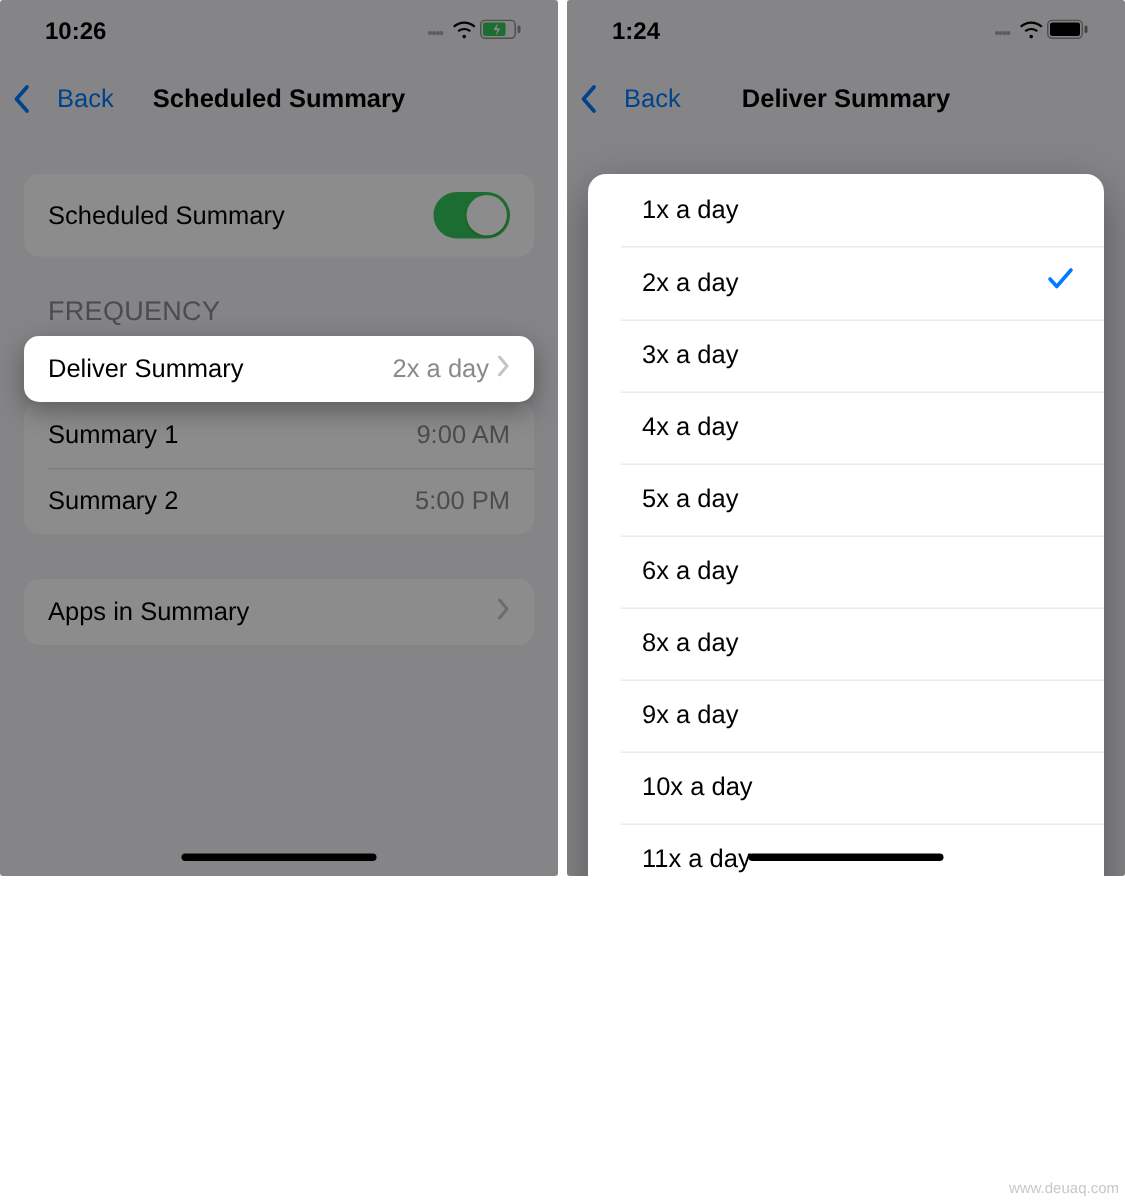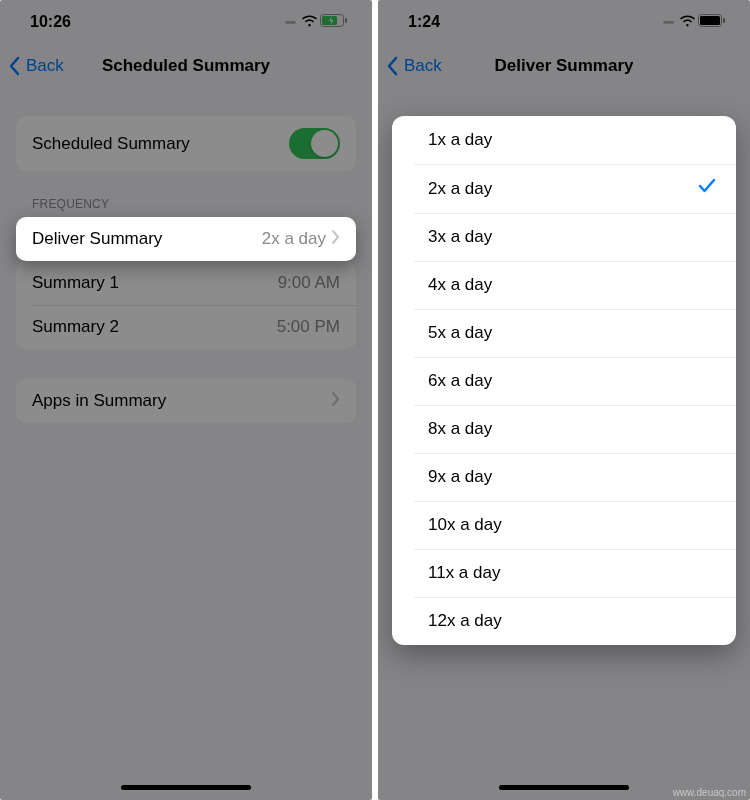--- a/index.html
+++ b/index.html
@@ -6,21 +6,21 @@
     body {
       font-family: -apple-system, "Helvetica Neue", Helvetica, Arial, sans-serif;
       background: #fff;
       width: 750px;
       height: 800px;
       display: flex;
       position: relative;
     }
     .phone {
       width: 372px;
-      height: 800px;
+      height: 584px;
       background: #f2f2f7;
       position: relative;
       overflow: hidden;
       border-radius: 2px;
     }
     .phone-left { margin-right: 6px; }
     
     .dim-overlay {
       position: absolute;
       inset: 0;
@@ -51,42 +51,42 @@
       display: flex;
       align-items: center;
       position: relative;
       padding: 0 8px;
     }
     .back-btn {
       display: flex;
       align-items: center;
       color: #007aff;
       font-size: 17px;
-      gap: 6px;
+      gap: 18px;
     }
     .back-chevron svg { display: block; }
     .nav-title {
       position: absolute;
       left: 0; right: 0;
       text-align: center;
       font-size: 17px;
       font-weight: 600;
       color: #000;
       pointer-events: none;
     }
     
     .content { padding: 0 16px; }
     .group {
       background: #fff;
       border-radius: 10px;
       margin-top: 18px;
       overflow: hidden;
     }
     .group-header {
-      font-size: 12px;
+      font-size: 18px;
       color: #8a8a8e;
       text-transform: uppercase;
       padding: 26px 16px 6px 16px;
       letter-spacing: 0.2px;
     }
     .row {
       display: flex;
       align-items: center;
       justify-content: space-between;
       padding: 12px 16px;

